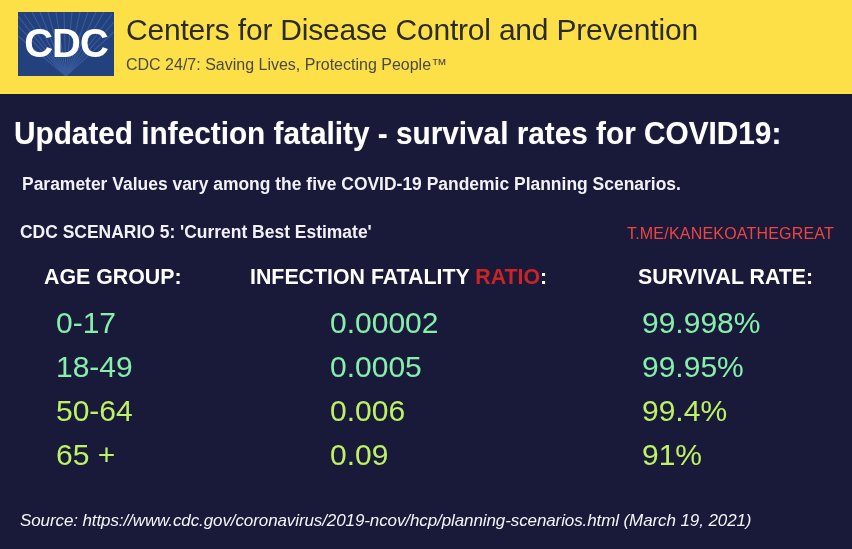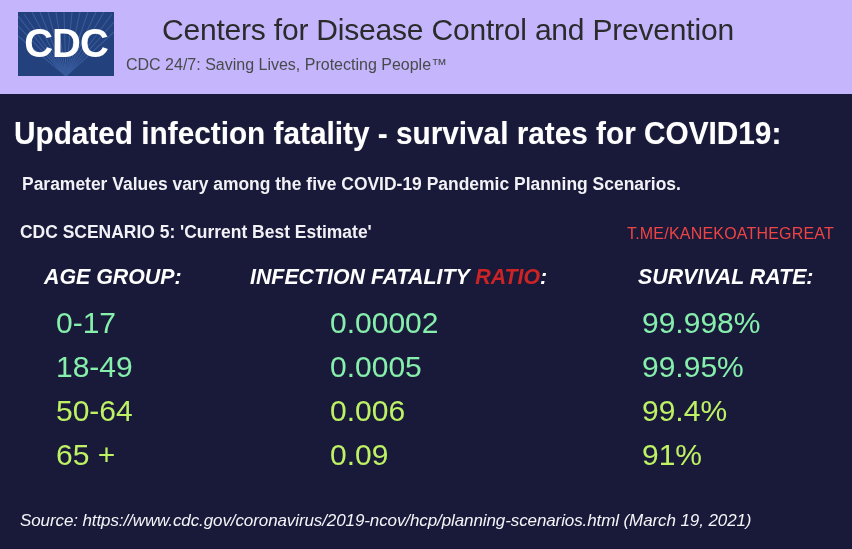--- a/index.html
+++ b/index.html
@@ -16,21 +16,21 @@
     font-family: "Liberation Sans", sans-serif;
     -webkit-font-smoothing: antialiased;
   }
 
   
   #cdc-header {
     position: absolute;
     left: 0; top: 0;
     width: 852px;
     height: 94px;
-    background: #c4b5fd;
+    background: #fde047;
     box-sizing: border-box;
   }
   #cdc-header-inner {
     position: absolute;
     left: 18px;
     top: 12px;
     display: flex;
     align-items: flex-start;
   }
   #cdc-logo {
@@ -46,21 +46,20 @@
     margin-left: 12px;
     padding-top: 1px;
   }
   #cdc-title-text {
     font-family: "Liberation Sans", sans-serif;
     font-size: 30px;
     line-height: 34px;
     color: #2b2b2b;
     letter-spacing: -0.2px;
     white-space: nowrap;
-    margin-left: 36px;
   }
   #cdc-tagline-text {
     font-family: "Liberation Sans", sans-serif;
     font-size: 16px;
     line-height: 20px;
     color: #4a4a4a;
     margin-top: 8px;
     white-space: nowrap;
   }
 
@@ -120,21 +119,20 @@
   
   #table {
     position: absolute;
     left: 0;
     top: 170px;
     width: 852px;
   }
   .thead-row {
     position: relative;
     height: 42px;
-    font-style: italic;
   }
   .th {
     position: absolute;
     top: 0;
     font-size: 22px;
     font-weight: bold;
     color: #ffffff;
     white-space: nowrap;
     transform: scaleX(0.97);
     transform-origin: left center;

